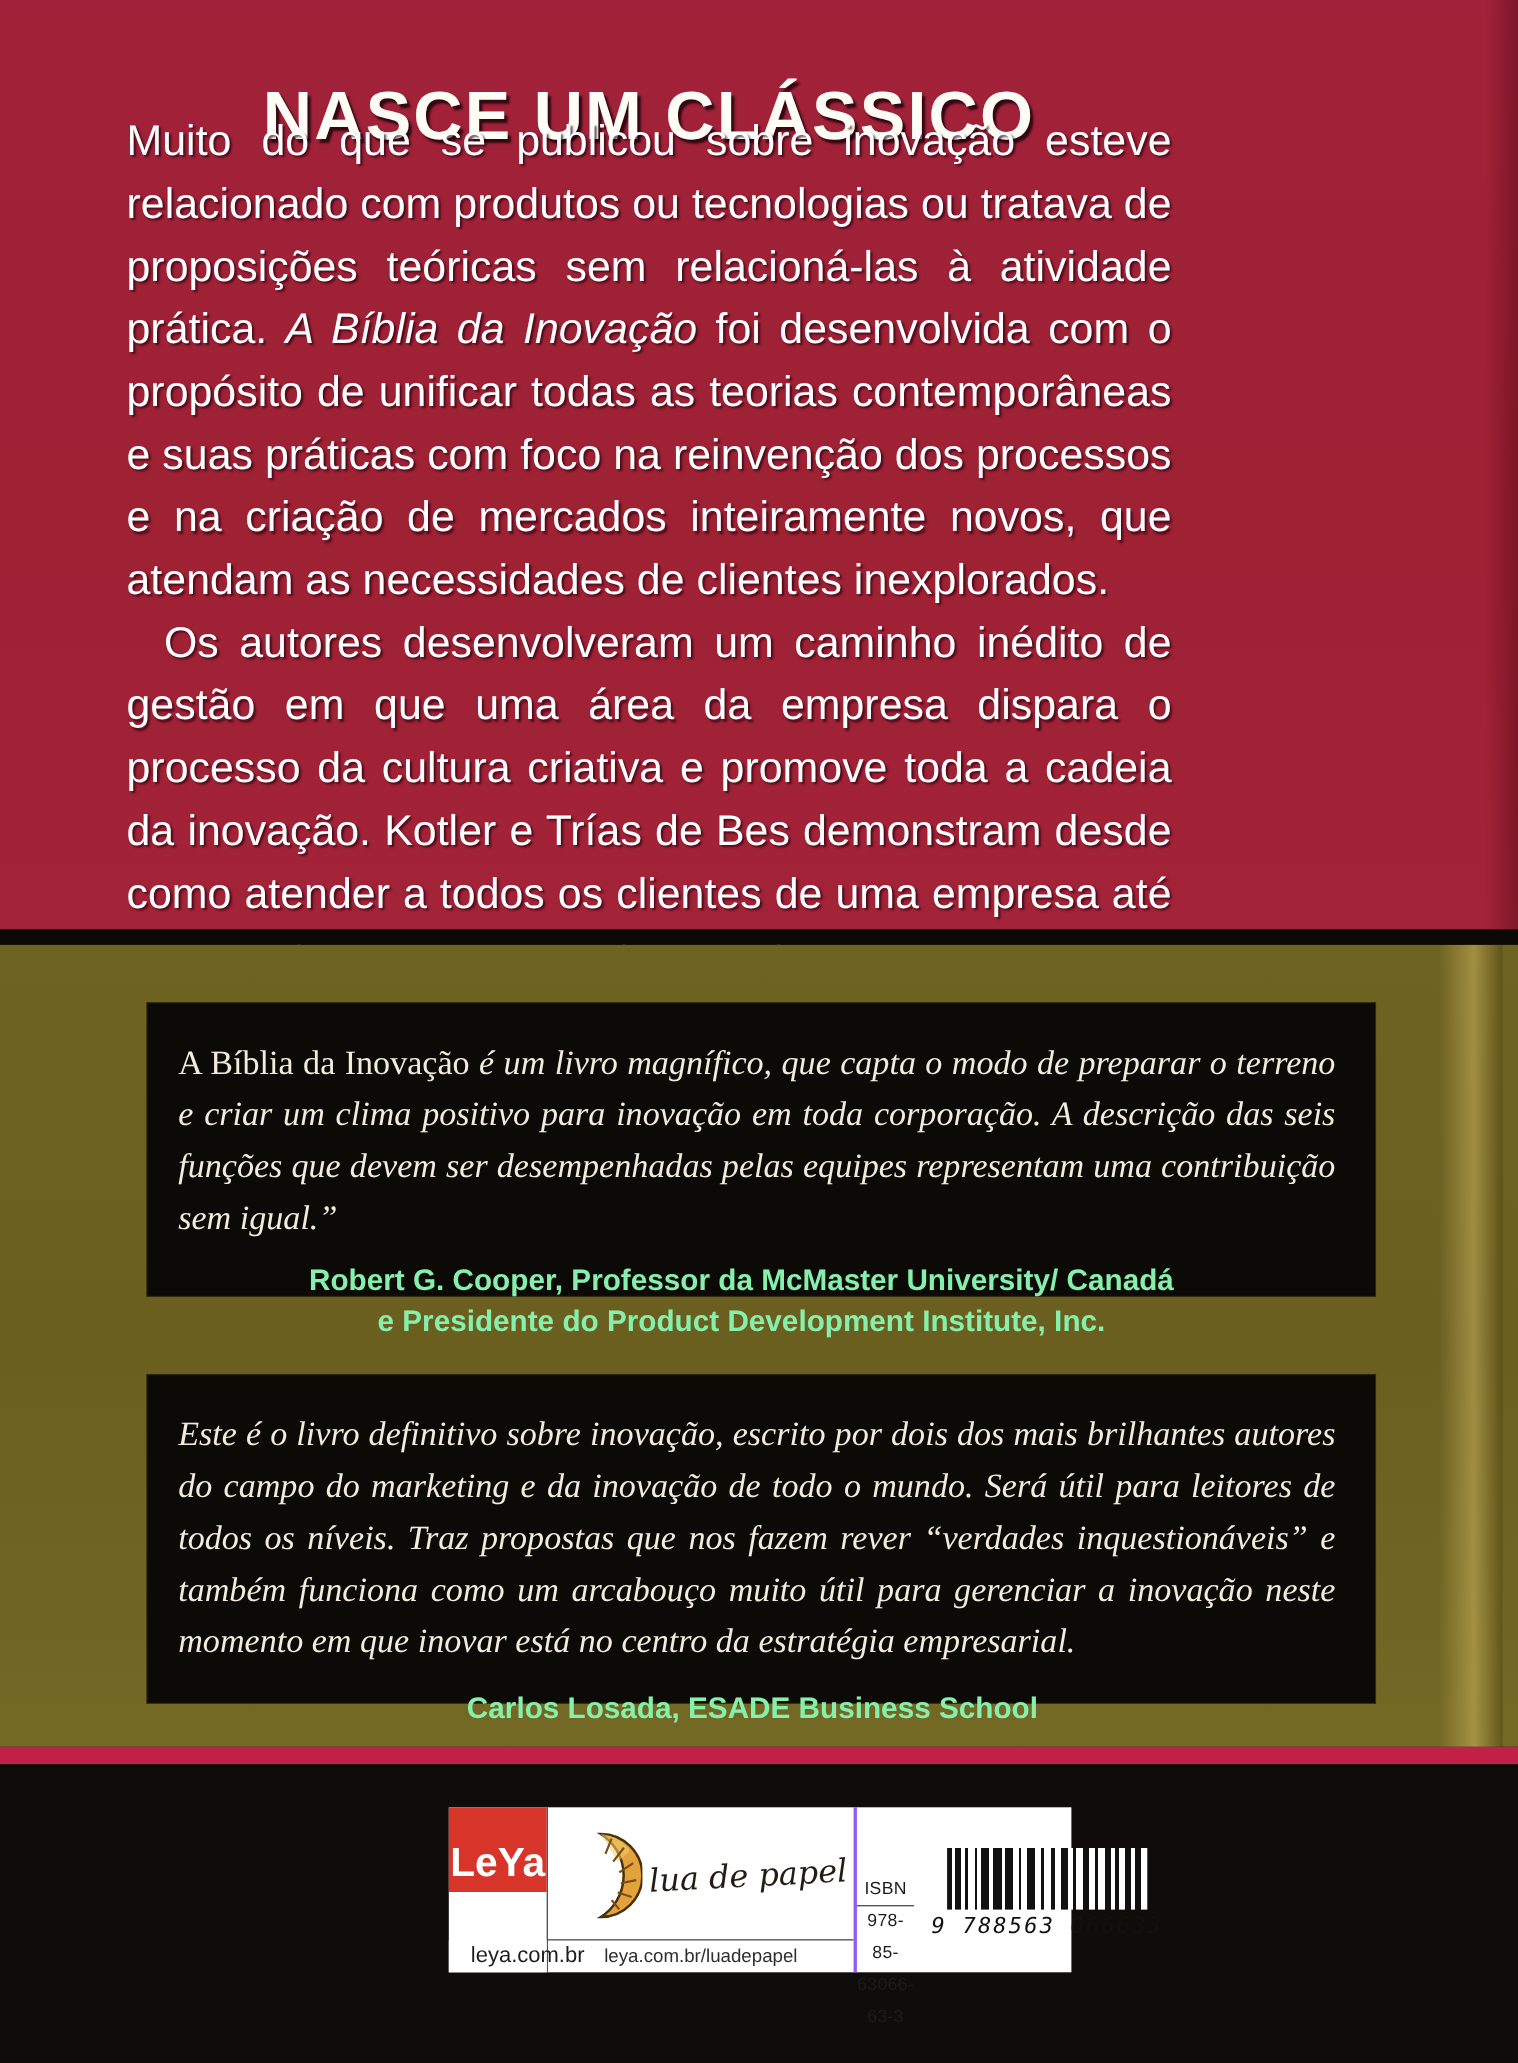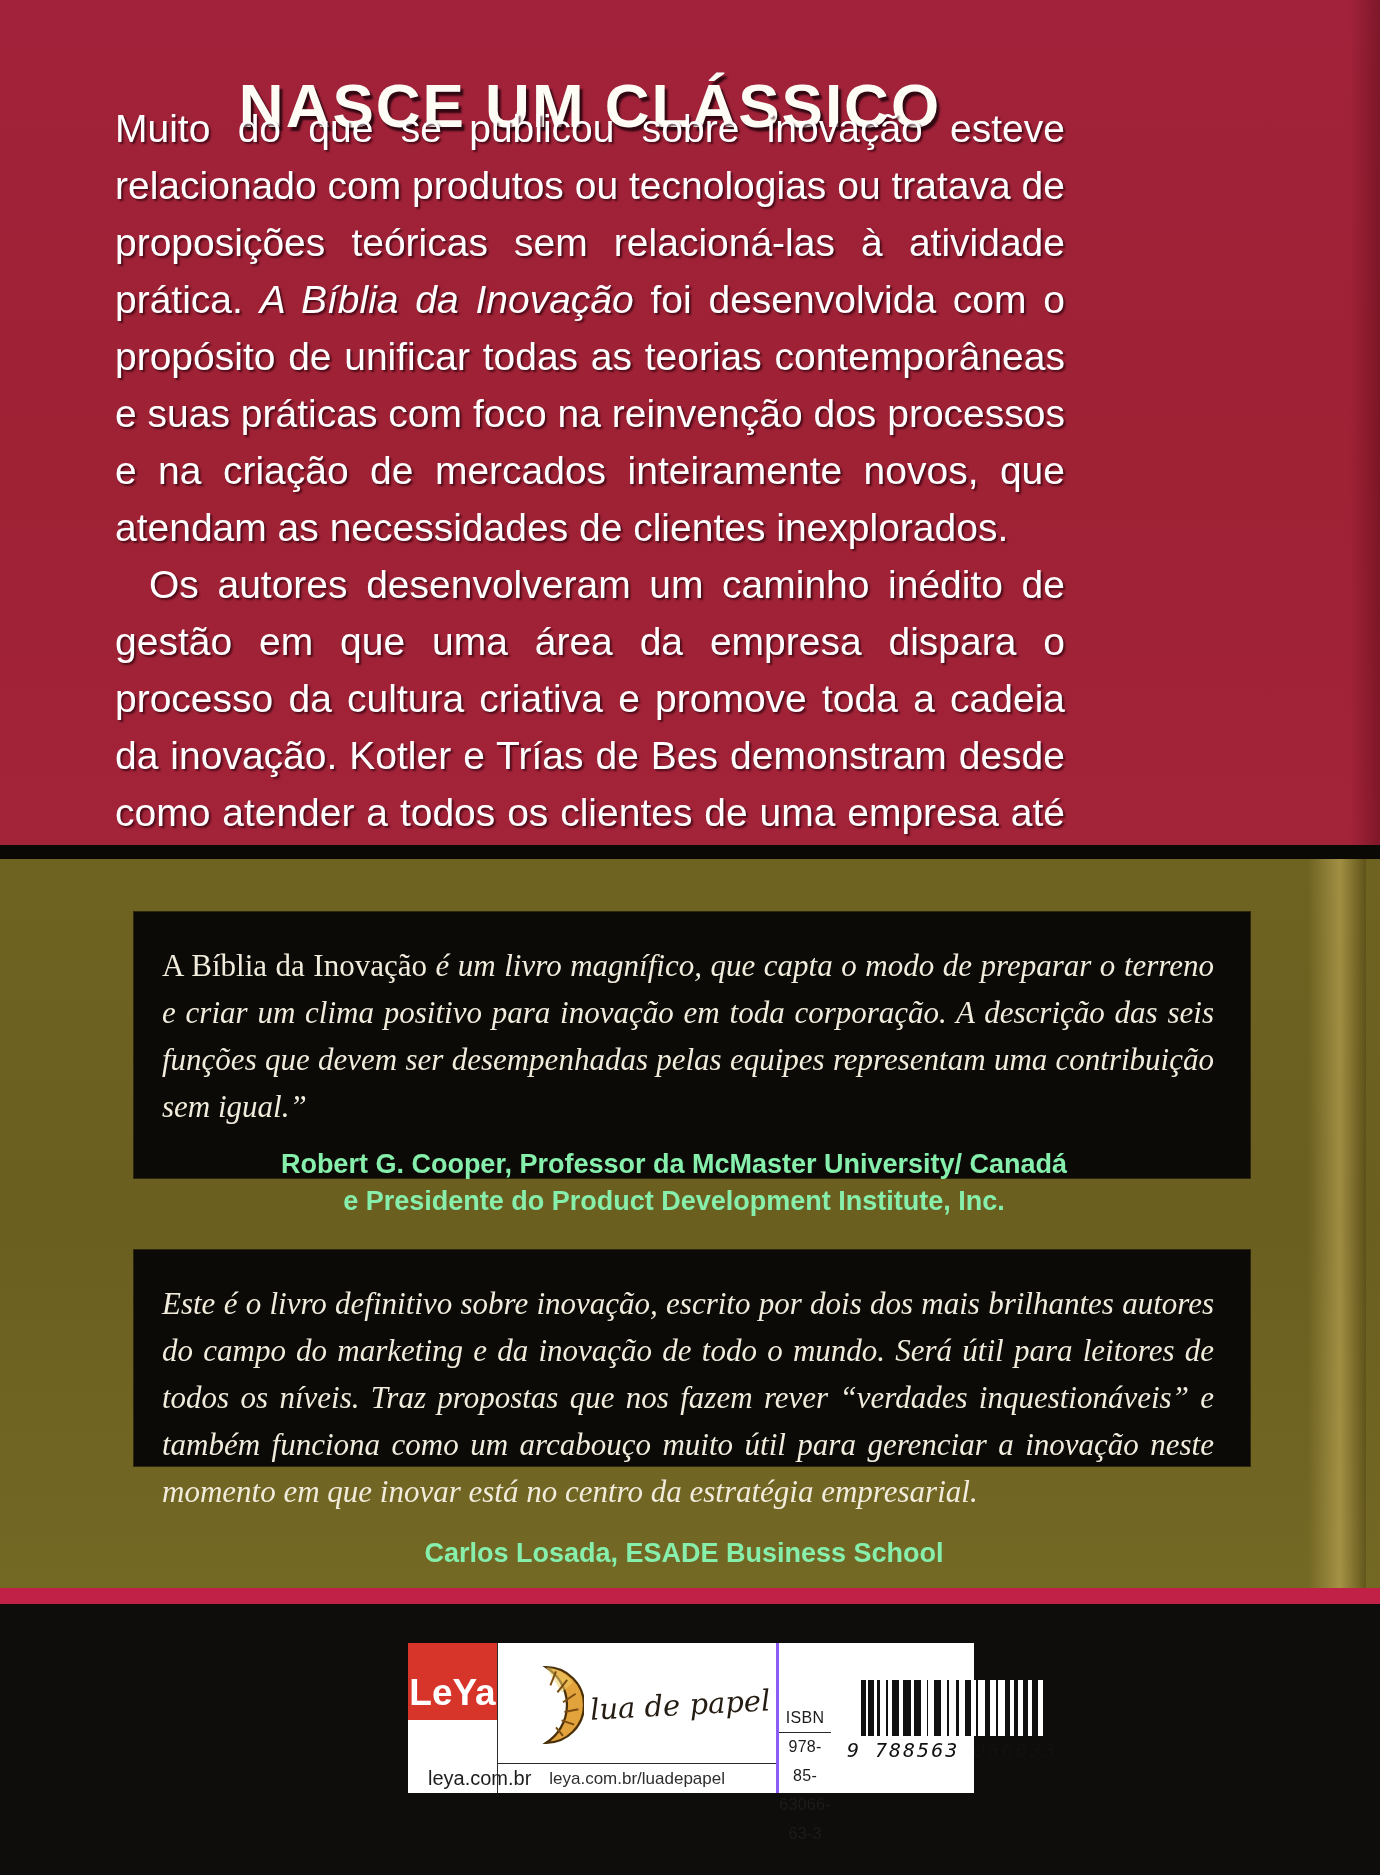--- a/index.html
+++ b/index.html
@@ -55,21 +55,21 @@
     background:linear-gradient(90deg, rgba(243,214,120,0) 0%, rgba(243,214,120,.38) 55%, rgba(60,45,5,.3) 100%);
   }
 
   
   .quote-box {
     position:absolute; left:134px; width:1116px;
     background:#0b0a07; color:#f1ecdc;
     box-shadow:0 0 0 1px rgba(0,0,0,.6);
   }
   .quote-box.first  { top:912px;  height:266px; padding:0; }
-  .quote-box.second { top:1250px; height:216px; }
+  .quote-box.second { top:1250px; height:298px; }
   .quote-text {
     margin:0; padding:30px 36px 0 28px;
     font-family:"Liberation Serif", serif; font-style:italic;
     font-size:31px; line-height:47px; text-align:justify;
     color:#f1ecdc;
   }
   .quote-text .upright { font-style:normal; }
   .attribution {
     margin:16px 0 0 0; padding-right:36px;
     font-weight:bold; font-size:27px; line-height:37px;

